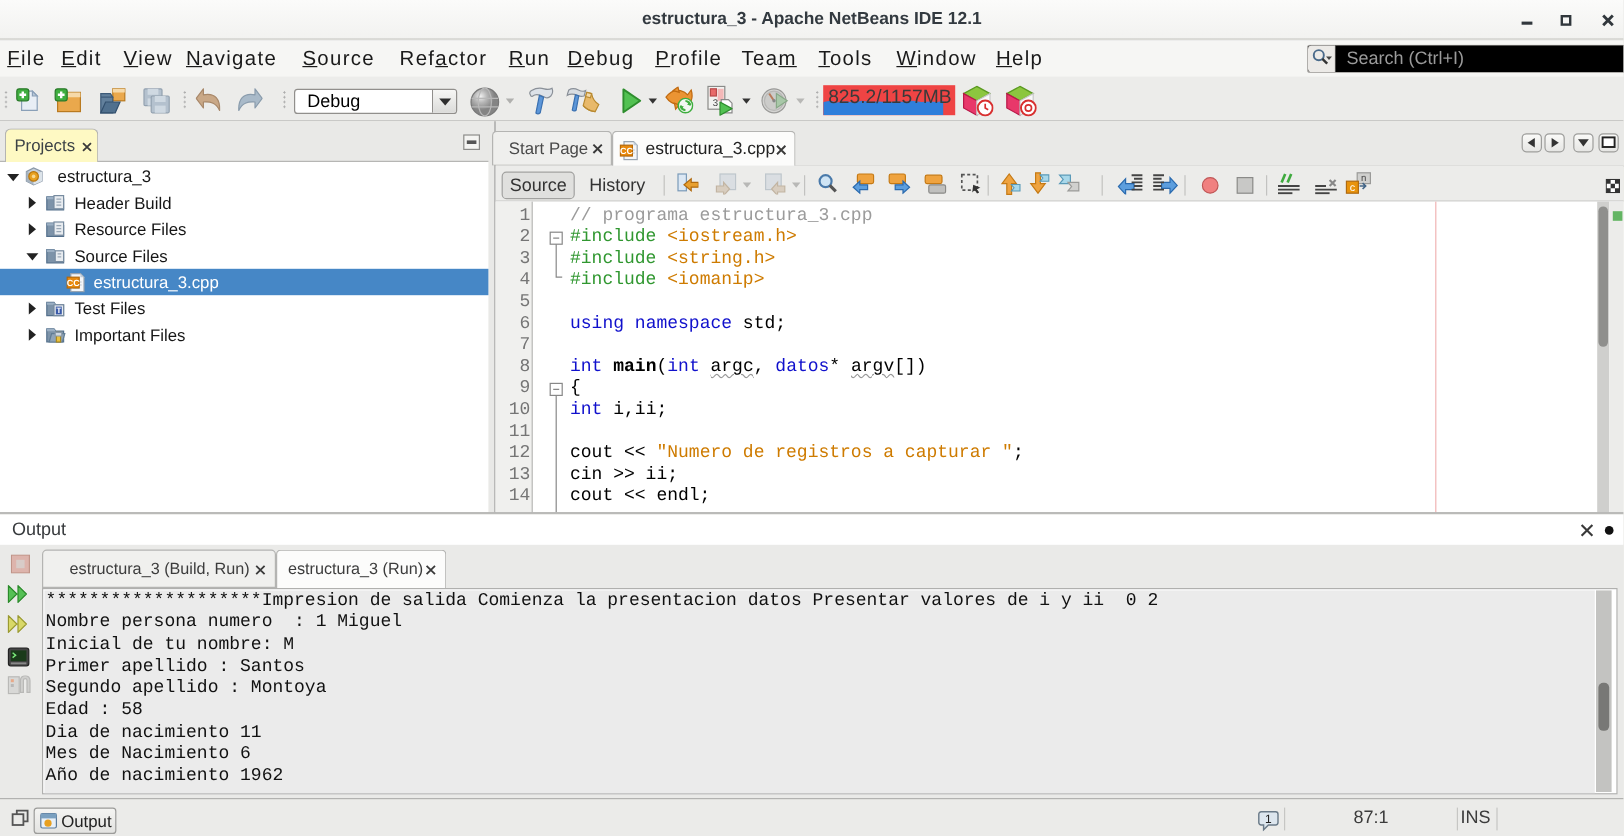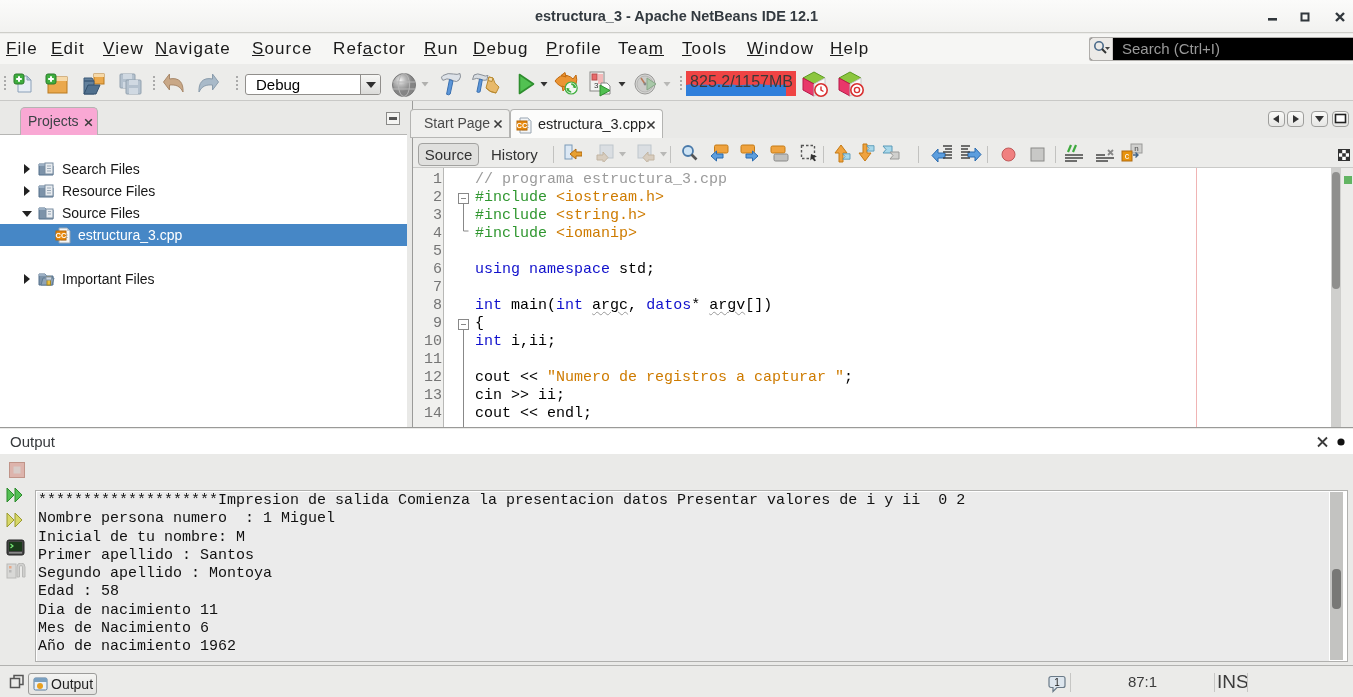--- a/index.html
+++ b/index.html
@@ -23,21 +23,21 @@
 #combo{left:245px;top:10px;width:136px;height:21px;background:#fff;border:1px solid #918f8c;border-radius:3px}
 #combo .txt{position:absolute;left:10px;top:0;line-height:19px;font-size:15px;color:#000}
 #combo .arr{position:absolute;right:0;top:0;width:20px;height:19px;background:linear-gradient(#f7f7f5,#dbdbd9);border-left:1px solid #918f8c;border-radius:0 2px 2px 0}
 #combo .arr:after{content:"";position:absolute;left:5px;top:7px;border:5px solid transparent;border-top:6px solid #2e2e2e}
 #membar{left:686px;top:7px;width:110px;height:25px;background:#ef4444;overflow:hidden}
 #membar .t{position:absolute;right:3px;top:2px;font-size:16px;color:#3a3a3a}
 
 #main{left:0;top:101px;width:1353px;height:326px;background:#e9e9e7}
 #lpanel{left:0;top:0;width:407px;height:326px;background:#e9e9e7}
 #ltabline{left:0;top:33px;width:407px;height:1px;background:#b6b6b4}
-#ltab{left:20px;top:6px;width:78px;height:28px;background:#f9a8d4;border:1px solid #b4b4b2;border-bottom:none;border-radius:5px 5px 0 0;font-size:14.5px;color:#3c4246;line-height:27px}
+#ltab{left:4px;top:6px;width:78px;height:28px;background:#fef9c3;border:1px solid #b4b4b2;border-bottom:none;border-radius:5px 5px 0 0;font-size:14.5px;color:#3c4246;line-height:27px}
 #lmin{left:386px;top:11px;width:14px;height:13px;border:1px solid #8a8a88;background:#f4f4f2}
 #lmin:after{content:"";position:absolute;left:2px;top:4px;width:8px;height:3px;background:#555}
 #tree{left:0;top:34px;width:407px;height:292px;background:#fff;font-size:14px;color:#161616}
 .trow{position:absolute;left:0;width:407px;height:22px;line-height:22px}
 .trow.sel{background:#4687c6;color:#fff}
 .tarr{position:absolute;width:0;height:0}
 .tarr.open{border:5px solid transparent;border-top:6px solid #222;margin-top:9px}
 .tarr.closed{border:5px solid transparent;border-left:6px solid #222;margin-top:6px}
 
 #editor{left:412px;top:0;width:941px;height:326px;background:#e9e9e7;border-left:1px solid #9b9b99}
@@ -49,21 +49,21 @@
 #etoolbar{left:0;top:37px;width:941px;height:30px;background:#ececea;border-bottom:1px solid #cacac8}
 #srcbtn{position:absolute;left:5px;top:5px;width:61px;height:23px;background:#e0e0de;border:1px solid #a2a2a0;border-radius:4px;text-align:center;line-height:21px;font-size:15px;color:#333}
 #histbtn{position:absolute;left:78px;top:5px;font-size:15px;color:#333;line-height:23px}
 .esep{position:absolute;top:8px;width:1px;height:17px;background:#c2c2c0}
 
 #codearea{left:0;top:67px;width:941px;height:259px;background:#fff}
 #gutter{left:0;top:0;width:31px;height:259px;background:#f0f0ee;border-right:1px solid #b8b8b6}
 #lnums{left:0;top:3px;width:29px;font-size:15px;line-height:18px;color:#757575;text-align:right}
 #code{left:62px;top:3px;font-size:15px;line-height:18px;color:#000}
 #redline{left:783px;top:0;width:1px;height:259px;background:#f0b4b4}
-.cm{color:#9b9b9b}.kw{color:#1010cc}.pp{color:#309730}.st{color:#ce7b00}.bd{font-weight:normal}
+.cm{color:#9b9b9b}.kw{color:#1010cc}.pp{color:#309730}.st{color:#ce7b00}.bd{font-weight:bold}
 .wv{text-decoration:underline wavy #999 1px;text-underline-offset:2px}
 #escroll{left:918px;top:0;width:10px;height:259px;background:#cfcfcd}
 #ethumb{left:919px;top:4px;width:8px;height:117px;background:#8f8f8d;border-radius:4px}
 #estripe{left:928px;top:0;width:13px;height:259px;background:#ececea}
 #egreen{left:931px;top:8px;width:8px;height:8px;background:#63b563}
 
 #output{left:0;top:427px;width:1353px;height:238px;background:#eaeae8;border-top:1px solid #9a9a98}
 #outhead{left:0;top:1px;width:1353px;height:25px;background:#fff}
 #outhead .t{position:absolute;left:10px;top:0;font-size:15px;color:#36393c;line-height:25px}
 #otabs{left:0;top:26px;width:1353px;height:36px}
@@ -72,21 +72,21 @@
 #otab2{left:230px;width:142px;background:#fcfcfb;border-bottom:none}
 #oconsole{left:35px;top:62px;width:1313px;height:172px;background:#fff;border:1px solid #b0b0ae;border-top:1px solid #b0b0ae}
 #otext{left:1px;top:1px;width:1292px;height:169px;background:#ebebeb;font-size:15px;line-height:18.3px;color:#111;padding-left:1px}
 #oscroll{left:1294px;top:1px;width:13px;height:168px;background:#c3c3c1}
 #othumb{left:1296px;top:78px;width:9px;height:40px;background:#787876;border-radius:4px}
 
 #statusbar{left:0;top:665px;width:1353px;height:32px;background:#ebebe9;border-top:1px solid #b2b2b0}
 #outbtn{left:28px;top:7px;width:69px;height:22px;background:linear-gradient(#f4f4f2,#e3e3e1);border:1px solid #9c9c9a;border-radius:3px;font-size:14px;color:#222;line-height:20px}
 .ssep{position:absolute;top:7px;width:1px;height:19px;background:#c6c6c4}
 #pos871{left:1071px;top:0;width:143px;text-align:center;line-height:31px;font-size:15px;color:#3c3c3c}
-#ins{top:0;line-height:31px;font-size:19px;color:#3c3c3c}
+#ins{top:0;line-height:31px;font-size:15px;color:#3c3c3c}
 </style></head>
 <body>
 <div class="abs" id="titlebar">
     <div class="abs" id="title">estructura_3 - Apache NetBeans IDE 12.1</div>
 <svg class="abs" style="left:1264px;top:6px" width="85" height="20" viewBox="0 0 85 20">
       <rect x="4" y="12" width="9" height="2.6" fill="#31373c"></rect>
       <rect x="37.5" y="7.5" width="7" height="7" fill="none" stroke="#31373c" stroke-width="2"></rect>
       <path d="M72 7 l8 8 M80 7 l-8 8" stroke="#31373c" stroke-width="2.4"></path>
     </svg>
 </div>
@@ -241,29 +241,40 @@
     </svg>
 </div>
 <div class="abs" id="main">
 <div class="abs" id="lpanel">
 <div class="abs" id="ltabline"></div>
 <div class="abs" id="ltab"><span style="padding-left:7px;font-size:14px">Projects</span><svg style="position:absolute;right:4px;top:10px" width="9" height="9">
           <path d="M1.2 1.2 l6.6 6.6 M7.8 1.2 l-6.6 6.6" stroke="#3a3a3a" stroke-width="1.5"></path>
         </svg></div>
 <div class="abs" id="lmin"></div>
 <div class="abs" id="tree">
+<div class="trow" style="top:1px">
+          <i class="tarr open" style="left:6px"></i>
+          <svg style="position:absolute;left:20px;top:3px" width="17" height="16" viewBox="0 0 17 16">
+            <path d="M2 4 L8 1 L15 4 L15 12 L8 15 L2 12z" fill="#c8d0d8" stroke="#8a98a8"></path>
+            <path d="M2 4 L8 7 V15 L2 12z" fill="#a8b4c0"></path>
+            <path d="M8 7 L15 4 V12 L8 15" fill="#dde4ea"></path>
+            <circle cx="8" cy="8" r="4" fill="#e8a020" stroke="#b87810"></circle>
+            <circle cx="8" cy="8" r="1.5" fill="#f8d890"></circle>
+          </svg>
+          <span style="position:absolute;left:48px">estructura_3</span>
+        </div>
 <div class="trow" style="top:23px">
           <i class="tarr closed" style="left:24px"></i>
           <svg class="fold" style="position:absolute;left:38px;top:3px" width="18" height="16" viewBox="0 0 18 16">
             <path d="M1 3 h6 l1.5 2 H15 v9 H1z" fill="#7d93a9" stroke="#54708c"></path>
             <path d="M1 3 h6 l1.5 2 H1.2z" fill="#9cb0c4"></path>
             <rect x="7" y="2" width="8" height="11" fill="#e8ecf0" stroke="#788ca0"></rect>
             <path d="M9 5 h4 M9 7.5 h4 M9 10 h4" stroke="#9aa8b6"></path>
           </svg>
-          <span style="position:absolute;left:62px">Search Files</span>
+          <span style="position:absolute;left:62px">Header Build</span>
         </div>
 <div class="trow" style="top:45px">
           <i class="tarr closed" style="left:24px"></i>
           <svg class="fold" style="position:absolute;left:38px;top:3px" width="18" height="16" viewBox="0 0 18 16">
             <path d="M1 3 h6 l1.5 2 H15 v9 H1z" fill="#7d93a9" stroke="#54708c"></path>
             <path d="M1 3 h6 l1.5 2 H1.2z" fill="#9cb0c4"></path>
             <rect x="7" y="2" width="8" height="11" fill="#e8ecf0" stroke="#788ca0"></rect>
             <path d="M9 5 h4 M9 7.5 h4 M9 10 h4" stroke="#9aa8b6"></path>
           </svg>
           <span style="position:absolute;left:62px">Resource Files</span>
@@ -280,20 +291,31 @@
         </div>
 <div class="trow sel" style="top:89px">
           <svg style="position:absolute;left:55px;top:3px" width="17" height="17" viewBox="0 0 17 17">
             <path d="M4 1 h8 l3 3 v12 h-11z" fill="#f4f6f8" stroke="#98a4b0"></path>
             <path d="M12 1 l3 3 h-3z" fill="#c0ccd8"></path>
             <path d="M6 8 h7 M6 10.5 h7 M6 13 h5" stroke="#b8c2cc"></path>
             <rect x="1" y="4" width="10" height="9" fill="#e8890c" stroke="#b5680a"></rect>
             <text x="6" y="11" font-size="7.5" font-weight="bold" fill="#fff" text-anchor="middle" font-family="Liberation Sans">CC</text>
           </svg>
           <span style="position:absolute;left:78px">estructura_3.cpp</span>
+        </div>
+<div class="trow" style="top:111px">
+          <i class="tarr closed" style="left:24px"></i>
+          <svg class="fold" style="position:absolute;left:38px;top:3px" width="18" height="16" viewBox="0 0 18 16">
+            <path d="M1 3 h6 l1.5 2 H15 v9 H1z" fill="#7d93a9" stroke="#54708c"></path>
+            <path d="M1 3 h6 l1.5 2 H1.2z" fill="#9cb0c4"></path>
+            <rect x="7" y="5" width="8" height="9" fill="#e8ecf0" stroke="#788ca0"></rect>
+            <rect x="8.5" y="6.5" width="5" height="6.5" fill="#3a5aa8"></rect>
+            <text x="11" y="12" font-size="6.5" font-weight="bold" fill="#fff" text-anchor="middle" font-family="Liberation Sans">T</text>
+          </svg>
+          <span style="position:absolute;left:62px">Test Files</span>
         </div>
 <div class="trow" style="top:133px">
           <i class="tarr closed" style="left:24px"></i>
           <svg class="fold" style="position:absolute;left:38px;top:3px" width="18" height="16" viewBox="0 0 18 16">
             <path d="M1 3 h6 l1.5 2 H15 v9 H1z" fill="#7d93a9" stroke="#54708c"></path>
             <path d="M1 3 h6 l1.5 2 H1.2z" fill="#9cb0c4"></path>
             <path d="M3 14 L5 7 h11 l-2 7z" fill="#90a4b8" stroke="#607c94"></path>
             <rect x="9" y="6" width="3.5" height="8" fill="#e8c040" stroke="#a88820"></rect>
             <path d="M8 6 h5.5 v3 h-5.5z" fill="#d0d8e0" stroke="#8898a8"></path>
           </svg>
@@ -476,20 +498,34 @@
 </div>
 </div>
 <div class="abs" id="output">
 <div class="abs" id="outhead">
       <span class="t">Output</span>
 <svg class="abs" style="left:1314px;top:6px" width="36" height="14" viewBox="0 0 36 14">
         <path d="M4 2.5 l9 9 M13 2.5 l-9 9" stroke="#3a3a3a" stroke-width="1.8"></path>
         <circle cx="27" cy="7" r="3.6" fill="#111"></circle>
       </svg>
 </div>
+<div class="abs" id="otabs">
+<div class="otab" id="otab1">
+        <span style="position:absolute;left:22px;line-height:30px">estructura_3 (Build, Run)</span>
+        <svg style="position:absolute;right:7px;top:11px" width="10" height="10">
+          <path d="M1.5 1.5 l7 7 M8.5 1.5 l-7 7" stroke="#3a3a3a" stroke-width="1.5"></path>
+        </svg>
+      </div>
+<div class="otab" id="otab2">
+        <span style="position:absolute;left:9px;line-height:30px">estructura_3 (Run)</span>
+        <svg style="position:absolute;right:7px;top:11px" width="10" height="10">
+          <path d="M1.5 1.5 l7 7 M8.5 1.5 l-7 7" stroke="#3a3a3a" stroke-width="1.5"></path>
+        </svg>
+      </div>
+</div>
 <svg class="abs" style="left:9px;top:34px" width="16" height="16">
       <rect x="0.5" y="0.5" width="15" height="15" fill="#ddb4ac" stroke="#c09488"></rect>
       <rect x="4.5" y="4.5" width="7" height="7" fill="#d8ccc8"></rect>
     </svg>
 <svg class="abs" style="left:6px;top:59px" width="20" height="16" viewBox="0 0 20 16">
       <path d="M1 1 L8 8 L1 15z M9 1 L16 8 L9 15z" fill="#55c055" stroke="#2a8a2a" stroke-linejoin="round"></path>
     </svg>
 <svg class="abs" style="left:6px;top:84px" width="20" height="16" viewBox="0 0 20 16">
       <path d="M1 1 L8 8 L1 15z M9 1 L16 8 L9 15z" fill="#d8d868" stroke="#9a9a30" stroke-linejoin="round"></path>
     </svg>

